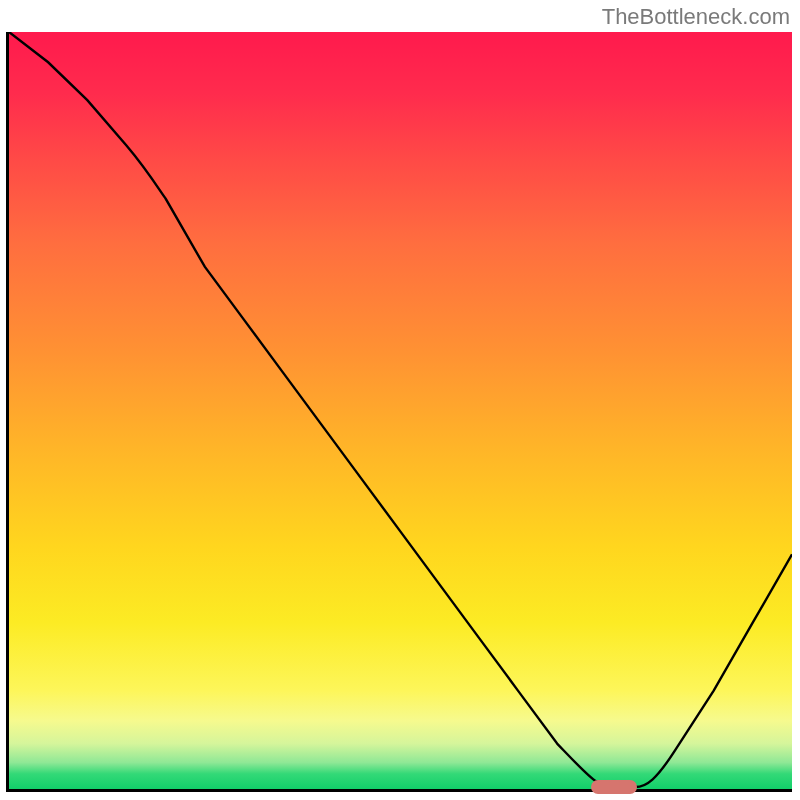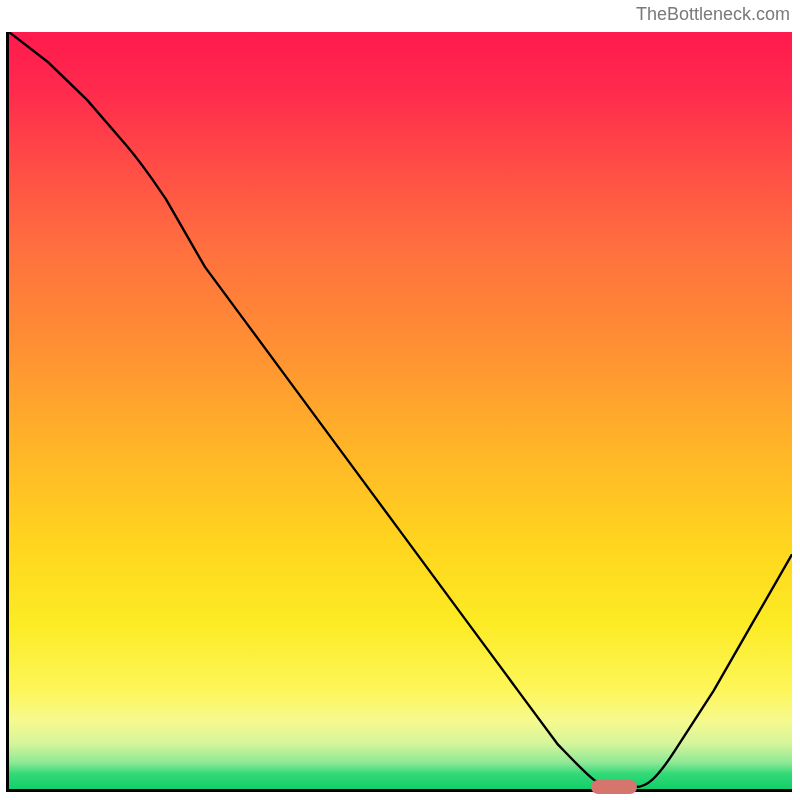--- a/index.html
+++ b/index.html
@@ -8,21 +8,21 @@
     height: 800px;
     position: relative;
     font-family: Arial, Helvetica, sans-serif;
     overflow: hidden;
     background: #fff;
   }
   .watermark {
     position: absolute;
     top: 4px;
     right: 10px;
-    font-size: 18px;
+    font-size: 22px;
     font-weight: 500;
     color: #7a7a7a;
     font-family: Arial, sans-serif;
     z-index: 5;
   }
   .plot-area {
     position: absolute;
     left: 6px;
     top: 32px;
     width: 786px;

